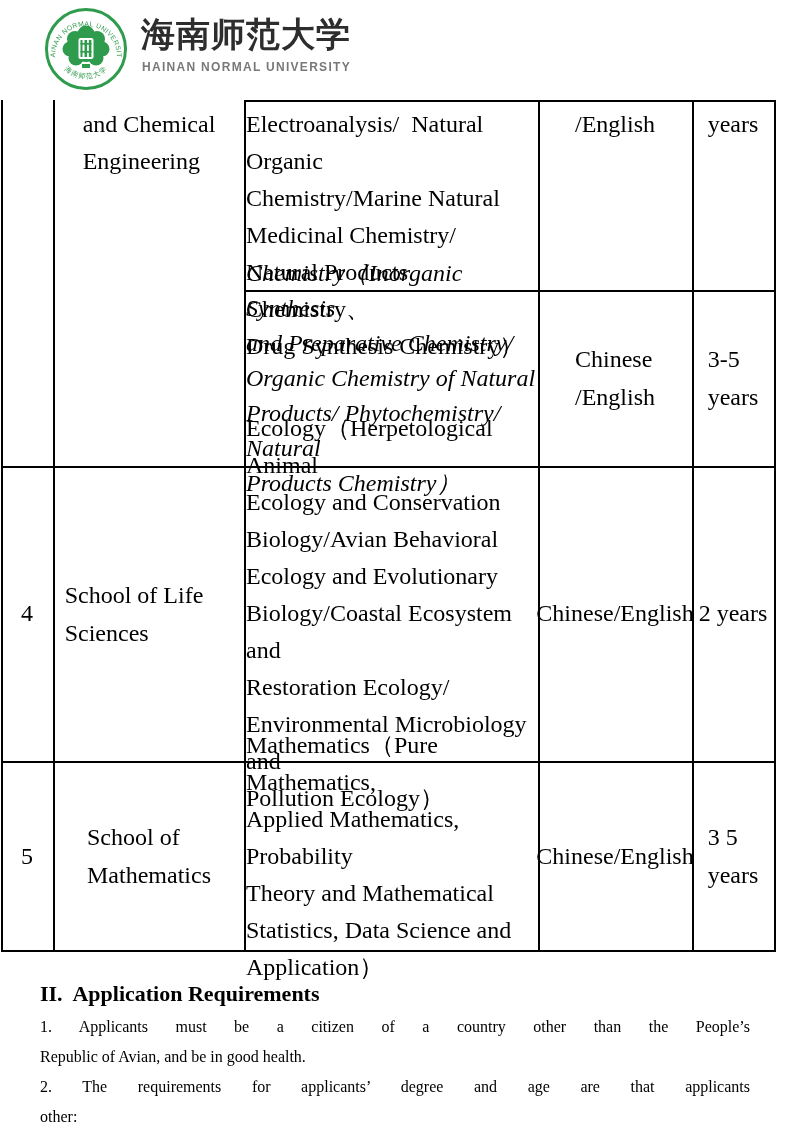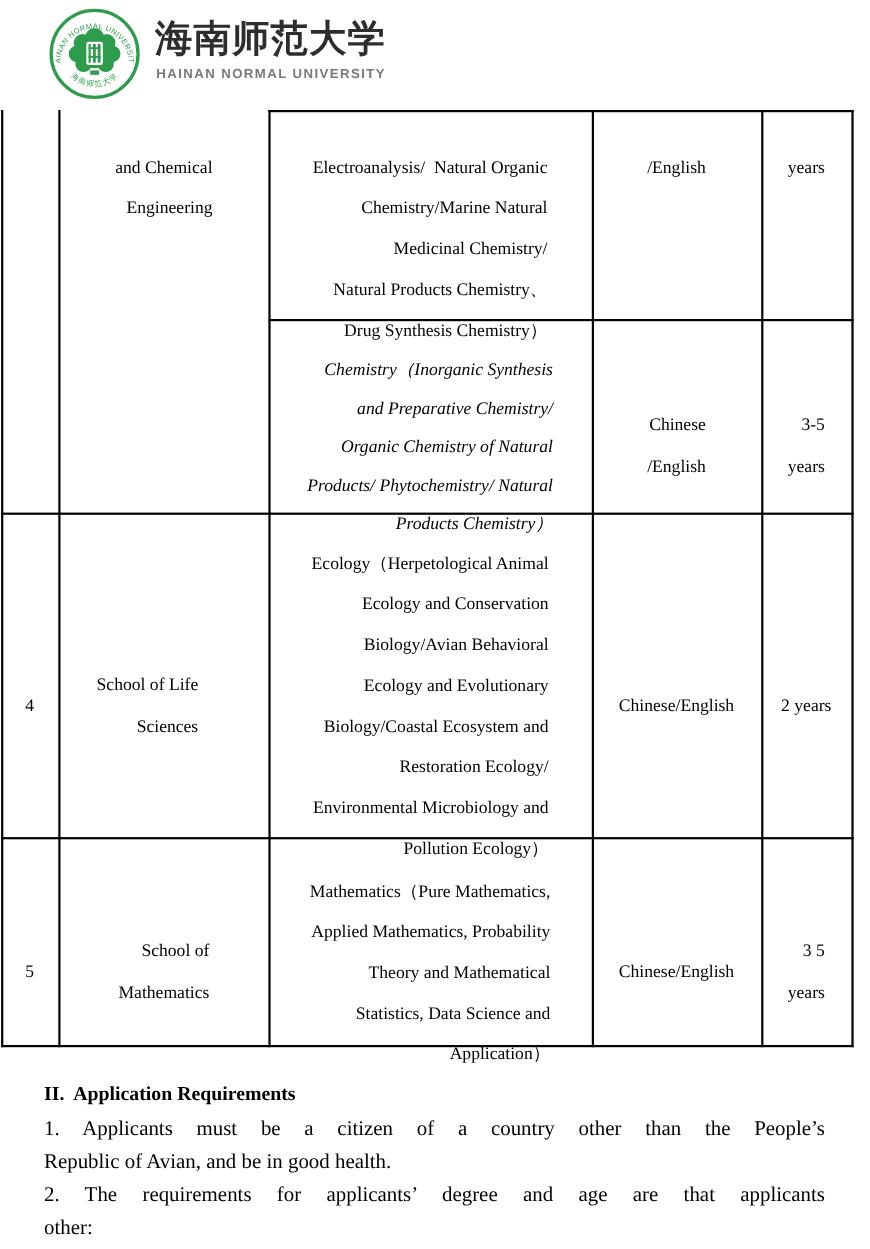--- a/index.html
+++ b/index.html
@@ -11,29 +11,29 @@
           letter-spacing:1px;color:#2d2d2d;white-space:nowrap;
           font-family:"Liberation Serif", serif;}
   .uni-en{position:absolute;left:142px;top:60px;font-size:12px;font-weight:bold;
           letter-spacing:1.3px;color:#787878;font-family:"Liberation Sans", sans-serif;
           white-space:nowrap;}
   
   .vline,.hline{position:absolute;background:#000;}
   .vline{width:2px;height:852px;top:100px;}
   .hline{height:2px;}
   
-  .cell{position:absolute;text-align:right;font-size:16px;white-space:pre-wrap;
-        display:flex;flex-direction:column;justify-content:center;align-items:center;margin-top:28px;}
+  .cell{position:absolute;text-align:left;font-size:24px;white-space:pre-wrap;
+        display:flex;flex-direction:column;justify-content:center;align-items:center;}
   .cell.top{justify-content:flex-start;}
   .lh35{line-height:35px;font-style:italic;} .lh37{line-height:37px;} .lh38{line-height:38px;}
   
   .content{position:absolute;left:40px;top:981px;width:710px;}
-  .content h2{font-size:18px;line-height:26px;margin:0 0 5px 0;white-space:pre;
+  .content h2{font-size:22px;line-height:26px;margin:0 0 5px 0;white-space:pre;
               font-family:"Liberation Serif", serif;}
-  .bline{font-size:19px;line-height:30px;}
+  .bline{font-size:16px;line-height:30px;}
   .bline.just{text-align:justify;text-align-last:justify;}
 </style>
 </head>
 <body>
 
 <div class="page">
 
   <svg class="seal" width="84" height="84" viewBox="0 0 84 84">
     <circle cx="42" cy="42" r="39.5" fill="#ffffff" stroke="#2f9b4d" stroke-width="3"></circle>
     <path id="arcTop" d="M 11,50 A 31,31 0 1 1 73,50" fill="none"></path>

